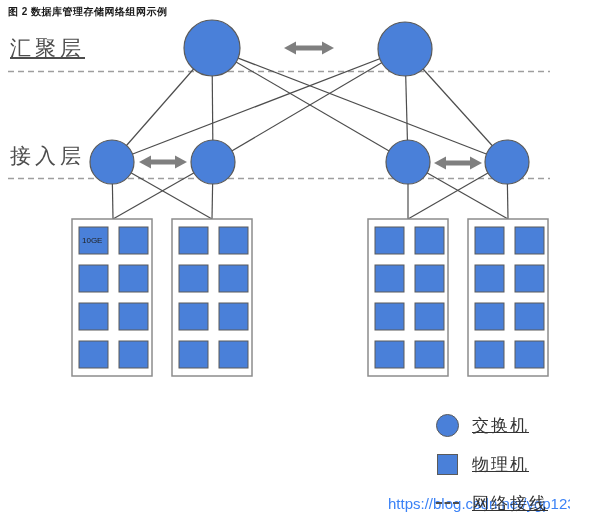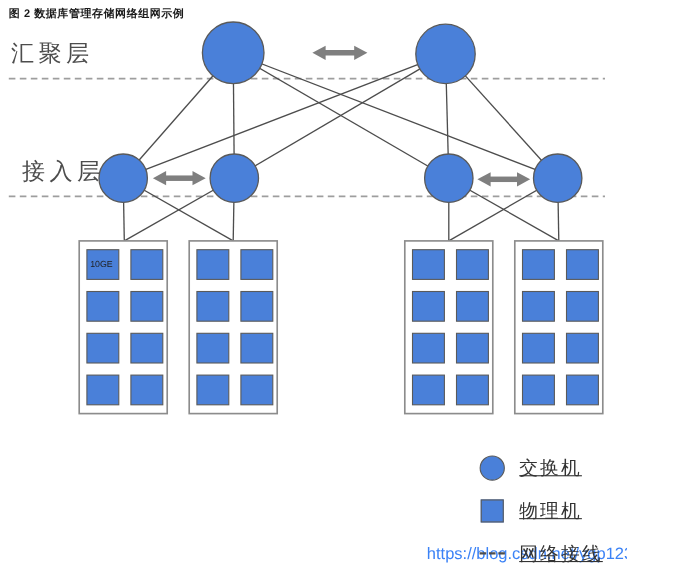--- a/index.html
+++ b/index.html
@@ -21,22 +21,22 @@
     letter-spacing: 0.5px;
   }
   .layer-label {
     position: absolute;
     left: 10px;
     font-size: 21px;
     color: #4d4d4d;
     letter-spacing: 4px;
     font-family: "Liberation Serif", "DejaVu Serif", serif;
   }
-  .layer-label.aggregation { top: 34px; }
-  .layer-label.access { top: 142px; margin-left: 10px; }
+  .layer-label.aggregation { top: 34px; text-decoration: underline; }
+  .layer-label.access { top: 142px; }
 
   svg.diagram { position: absolute; left: 0; top: 0; }
 
   .mesh-line { stroke: var(--line, #4d4d4d); stroke-width: 1.2; }
   .dashed-divider { stroke: var(--dash, #9e9e9e); stroke-width: 1.5; stroke-dasharray: 6 4; }
   .switch-node { fill: var(--blue, #4a80d9); stroke: var(--node-stroke, #5a5a5a); stroke-width: 1.2; }
   .rack-frame { fill: #ffffff; stroke: var(--rack-border, #8c8c8c); stroke-width: 1.5; }
   .server-square { fill: var(--blue, #4a80d9); stroke: var(--node-stroke, #5a5a5a); stroke-width: 1; }
   .arrow-part { fill: var(--arrow, #7f7f7f); }
   .arrow-shaft { stroke: var(--arrow, #7f7f7f); stroke-width: 5; }

